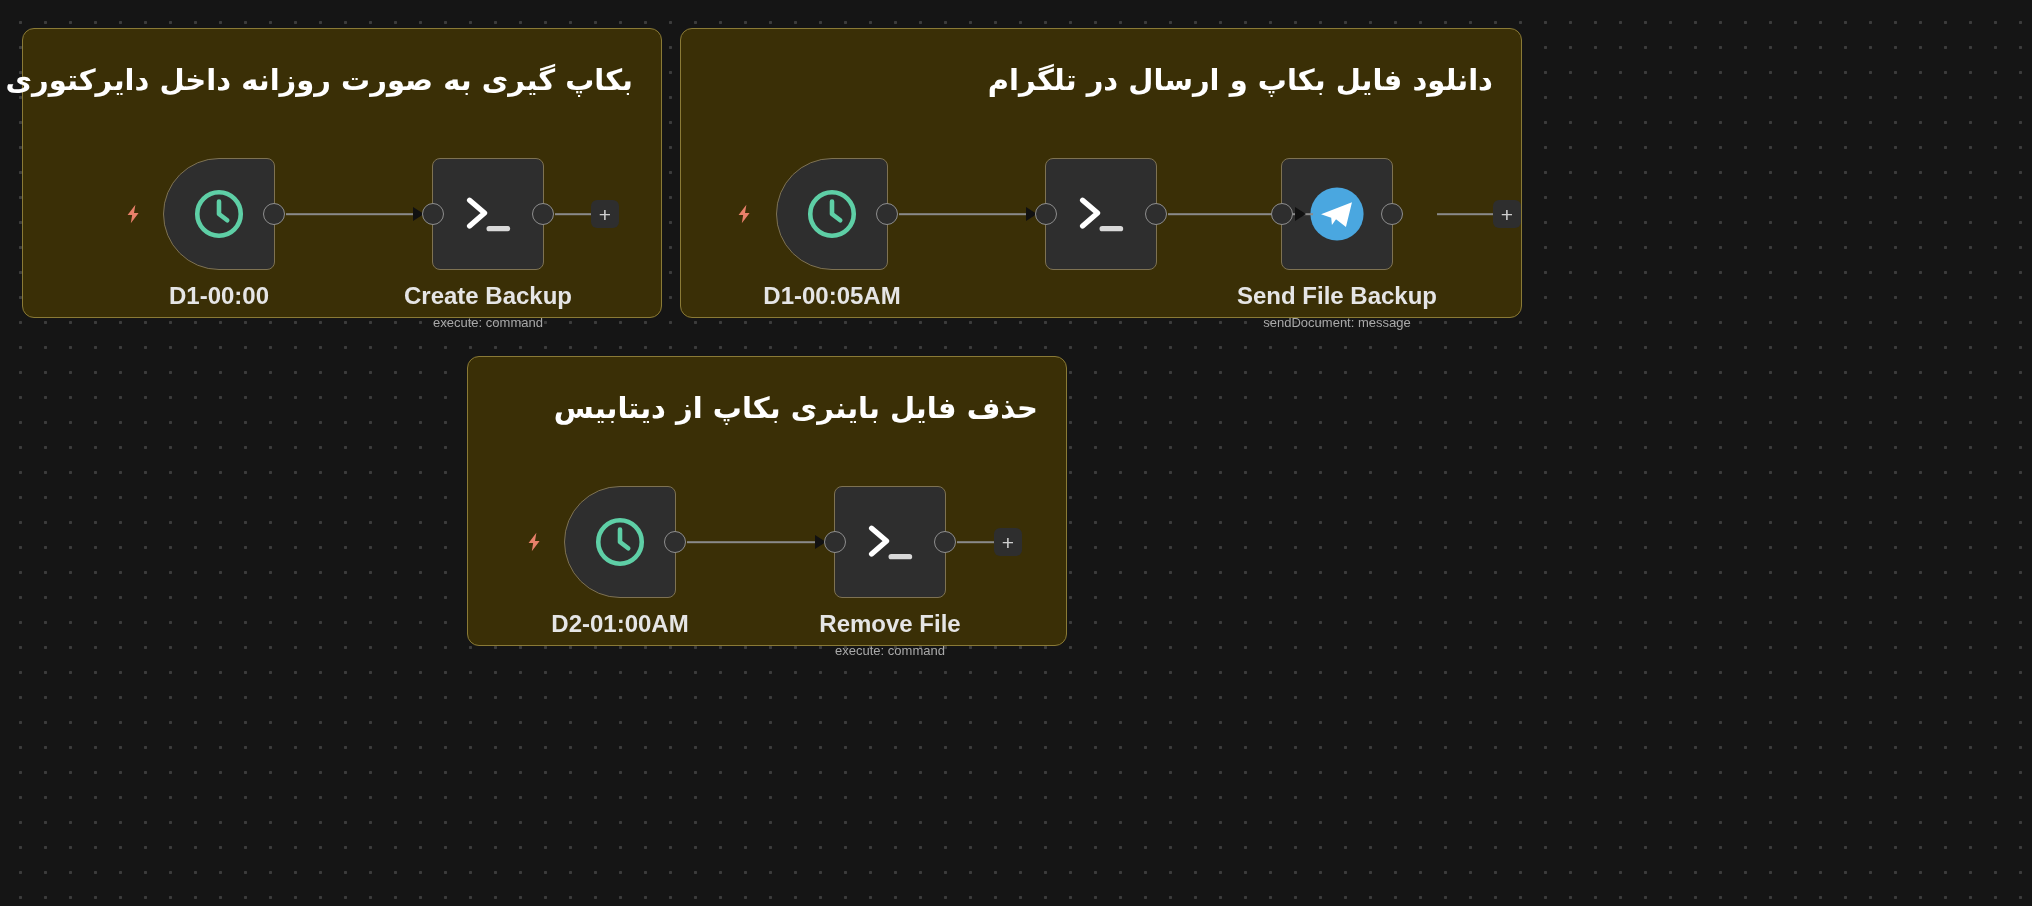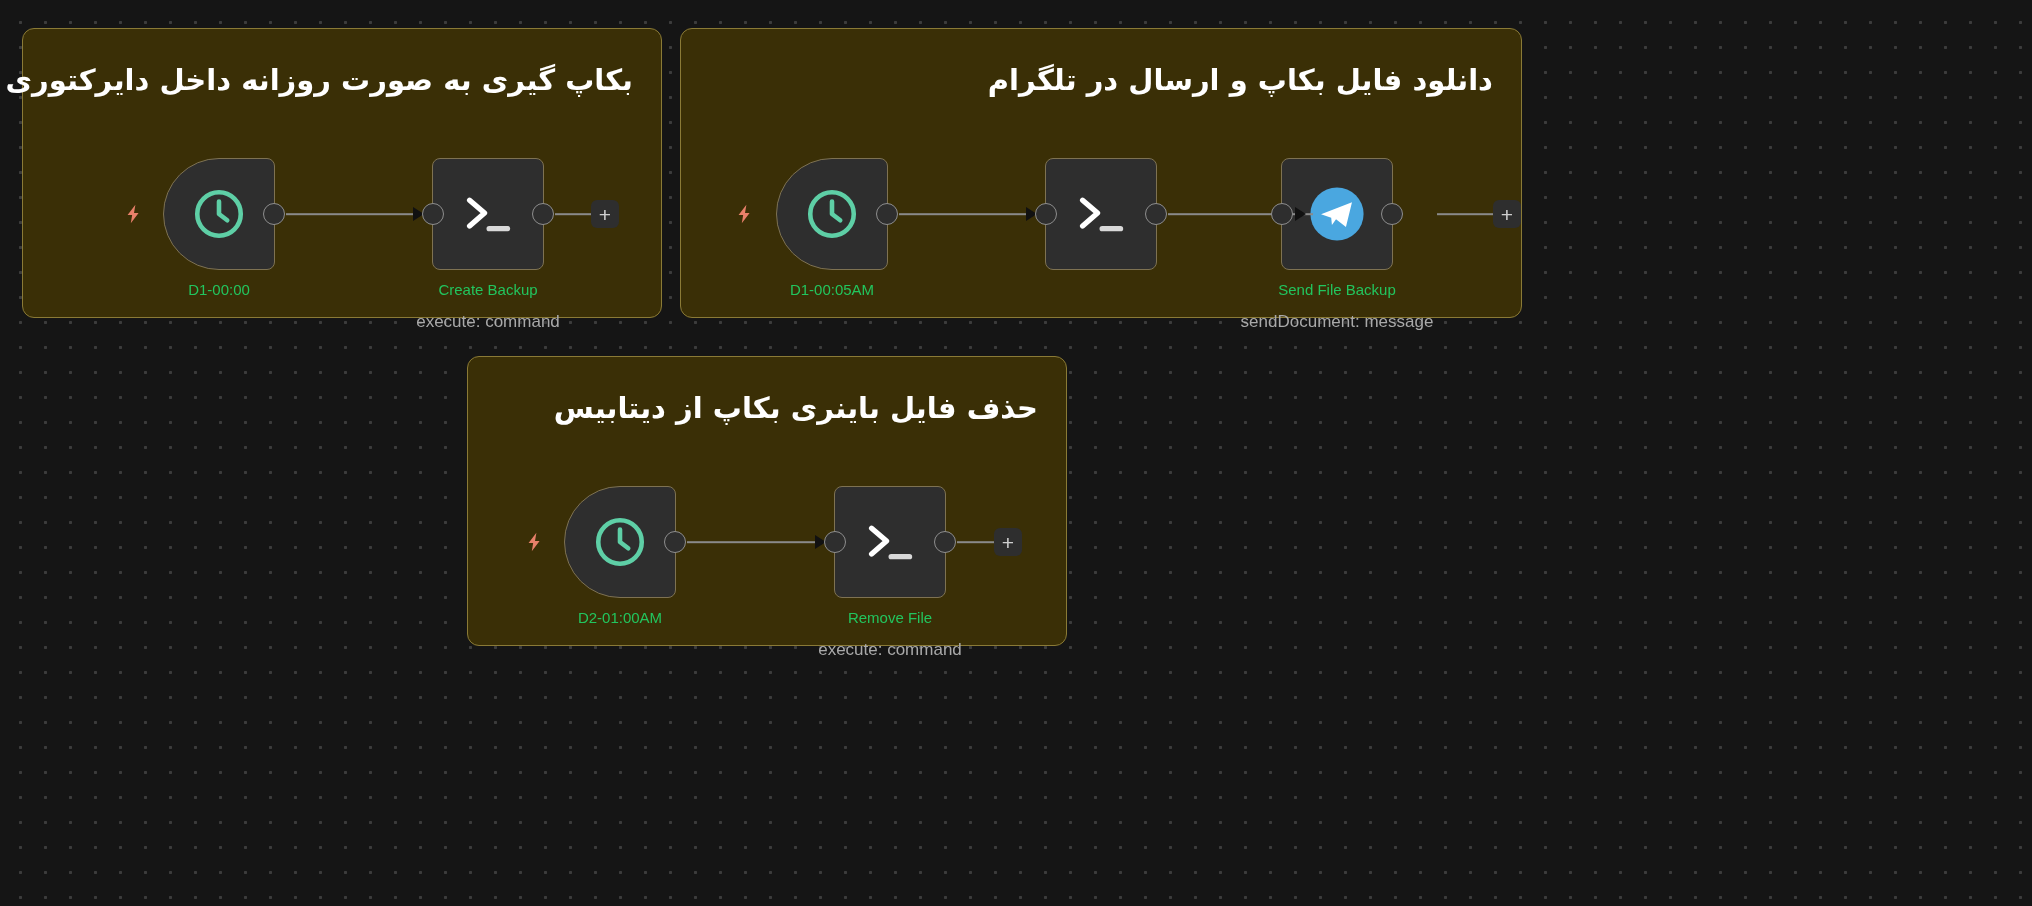--- a/index.html
+++ b/index.html
@@ -80,29 +80,29 @@
   
   .node-caption {
     position: absolute;
     top: 122px;
     left: 50%;
     transform: translateX(-50%);
     text-align: center;
     white-space: nowrap;
   }
   .node-label {
-    color: #22c55e;
-    font-size: 15px;
-    font-weight: 400;
+    color: #e5e5e5;
+    font-size: 24px;
+    font-weight: 700;
     line-height: 1.25;
   }
   .node-sub {
     color: #a9a9a9;
-    font-size: 17px;
-    margin-top: 12px;
+    font-size: 13px;
+    margin-top: 4px;
     line-height: 1.2;
   }
 
   
   .edge {
     position: absolute;
     height: 1.6px;
     background: #8a8a8a;
     top: 50%;
     transform: translateY(-50%);

